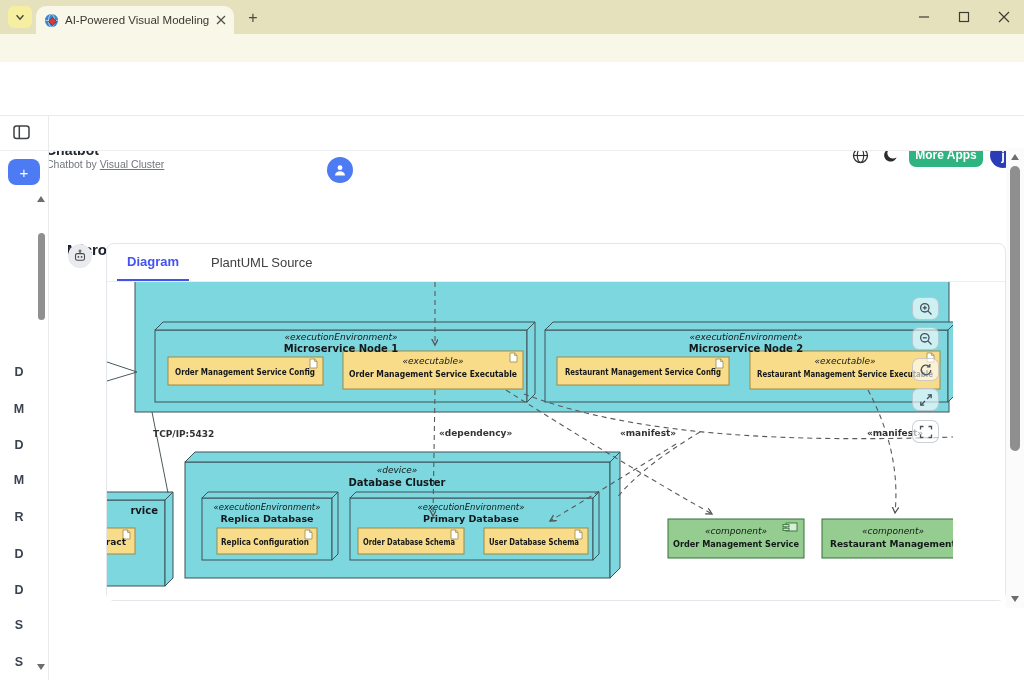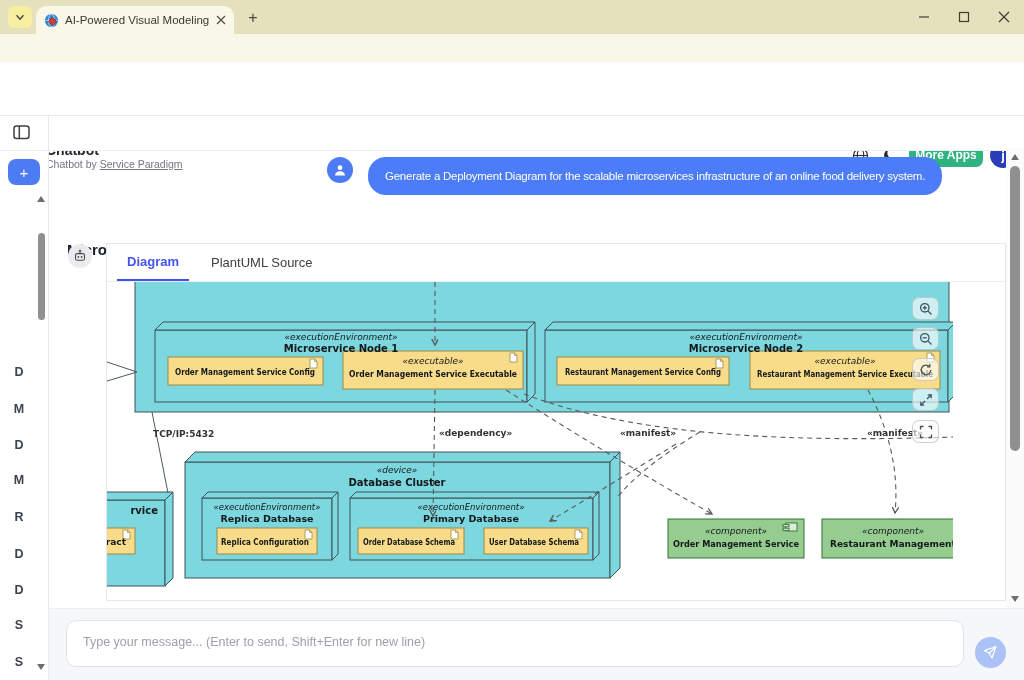--- a/index.html
+++ b/index.html
@@ -46,21 +46,21 @@
   .tri-up{width:0;height:0;border-left:4px solid transparent;border-right:4px solid transparent;border-bottom:6px solid #6d6d6d;}
   .tri-down{width:0;height:0;border-left:4px solid transparent;border-right:4px solid transparent;border-top:6px solid #6d6d6d;}
   .side-thumb{position:absolute;left:38px;top:82px;width:7px;height:87px;background:#909090;border-radius:4px;}
   .user-avatar{position:absolute;left:327px;top:157px;width:26px;height:26px;border-radius:50%;background:#4c7bf4;
                display:flex;align-items:center;justify-content:center;}
   .bubble{position:absolute;left:368px;top:157px;height:38px;background:#4c7cf7;border-radius:18px;color:#fff;
           display:flex;align-items:center;padding:0 17px;font-size:11.5px;letter-spacing:-0.25px;white-space:nowrap;}
   .bot-avatar{position:absolute;left:68px;top:244px;width:24px;height:24px;border-radius:50%;background:#e9ebee;
               display:flex;align-items:center;justify-content:center;}
   .card{position:absolute;left:106px;top:243px;width:900px;height:358px;background:#fff;border:1px solid #e3e6ea;
-        border-radius:0;box-sizing:border-box;}
+        border-radius:8px;box-sizing:border-box;}
   .tabrow{position:absolute;left:0;top:0;width:898px;height:38px;border-bottom:1px solid #ebedf0;box-sizing:border-box;
           display:flex;align-items:stretch;padding-left:10px;}
   .ctab{display:flex;align-items:center;padding:0 10px;font-size:13px;color:#404040;margin-right:12px;}
   .ctab.active{color:#4353f0;font-weight:bold;border-bottom:2px solid #4353f0;}
   .viewport{position:absolute;left:0;top:38px;width:898px;height:318px;overflow:hidden;background:#fff;}
   .zbtn{position:absolute;left:805px;width:27px;height:23px;border-radius:7px;background:rgba(255,255,255,0.62);
         border:1px solid rgba(160,170,180,0.55);display:flex;align-items:center;justify-content:center;padding:0;}
   
   .inputbar{position:absolute;left:49px;top:608px;width:975px;height:72px;background:#f6f7f9;border-top:1px solid #eceef0;box-sizing:border-box;}
   .msgbox{position:absolute;left:17px;top:11px;width:898px;height:47px;background:#fff;border:1px solid #e0e3e8;border-radius:10px;
@@ -190,21 +190,21 @@
       <circle cx="14" cy="14" r="12.5" fill="#3a86c9"></circle>
       <ellipse cx="14" cy="14" rx="5.5" ry="12" fill="none" stroke="rgba(255,255,255,0.55)" stroke-width="1.2"></ellipse>
       <line x1="2" y1="14" x2="26" y2="14" stroke="rgba(255,255,255,0.55)" stroke-width="1.2"></line>
       <line x1="3.5" y1="8" x2="24.5" y2="8" stroke="rgba(255,255,255,0.4)" stroke-width="1"></line>
       <rect x="12" y="12" width="9.5" height="9.5" fill="#d23c3c" stroke="#8e1f1f" stroke-width="1" transform="rotate(45 16.8 16.8)"></rect>
       <rect x="14.8" y="14.8" width="4" height="4" fill="none" stroke="#ffffff" stroke-width="1" transform="rotate(45 16.8 16.8)"></rect>
     </svg>
     <div class="appname">Chatbot</div>
     <div class="powered">
       <span>Chatbot by</span>
-      <a href="#">Service Paradigm</a>
+      <a href="#">Visual Cluster</a>
     </div>
     <svg class="abs" style="left:852px;top:85px;" width="17" height="17" viewBox="0 0 17 17">
       <circle cx="8.5" cy="8.5" r="7" fill="none" stroke="#2f2f2f" stroke-width="1.3"></circle>
       <ellipse cx="8.5" cy="8.5" rx="3.2" ry="7" fill="none" stroke="#2f2f2f" stroke-width="1.1"></ellipse>
       <line x1="1.5" y1="8.5" x2="15.5" y2="8.5" stroke="#2f2f2f" stroke-width="1.1"></line>
     </svg>
     <svg class="abs" style="left:883px;top:85px;" width="16" height="16" viewBox="0 0 16 16">
       <path d="M13.6,10.2 A6.4,6.4 0 1 1 6.2,1.9 A5.2,5.2 0 0 0 13.6,10.2 Z" fill="#2c2c2c"></path>
     </svg>
     <button class="moreapps">More Apps</button>
@@ -240,21 +240,20 @@
         <div class="tri-down"></div>
       </div>
   </div>
 
   <div class="user-avatar">
     <svg width="14" height="14" viewBox="0 0 14 14">
       <circle cx="7" cy="4.7" r="2.4" fill="#fff"></circle>
         <path d="M2,12.4 a5,4.2 0 0 1 10,0 Z" fill="#fff"></path>
     </svg>
   </div>
-  <div class="bubble">Generate a Deployment Diagram for the scalable microservices infrastructure of an online food delivery system.</div>
 
   <div class="bot-avatar">
     <svg width="14" height="14" viewBox="0 0 14 14">
       <circle cx="7" cy="2" r="1" fill="none" stroke="#4a4a4a" stroke-width="1"></circle>
       <line x1="7" y1="3" x2="7" y2="4.6" stroke="#4a4a4a" stroke-width="1"></line>
       <rect x="2.5" y="4.6" width="9" height="6.6" rx="1.8" fill="none" stroke="#4a4a4a" stroke-width="1.1"></rect>
       <circle cx="5.4" cy="7.9" r="0.9" fill="#4a4a4a"></circle>
         <circle cx="8.6" cy="7.9" r="0.9" fill="#4a4a4a"></circle>
     </svg>
   </div>
@@ -440,22 +439,14 @@
   <div class="scroll">
     <div class="abs" style="left:5px;top:6px;">
         <div class="tri-up"></div>
       </div>
     <div class="scroll-thumb"></div>
     <div class="abs" style="left:5px;top:448px;">
         <div class="tri-down"></div>
       </div>
   </div>
 
-  <div class="inputbar">
-    <textarea class="msgbox" placeholder="Type your message... (Enter to send, Shift+Enter for new line)" style=""></textarea>
-    <button class="sendbtn">
-      <svg width="15" height="15" viewBox="0 0 15 15">
-        <path d="M13,1.5 L6.2,8.2 M13,1.5 L9,13 L6.2,8.2 L1.5,5.6 Z" fill="none" stroke="#ffffff" stroke-width="1.2" stroke-linejoin="round"></path>
-      </svg>
-    </button>
-  </div>
 
 </div>
 
 </body></html>

